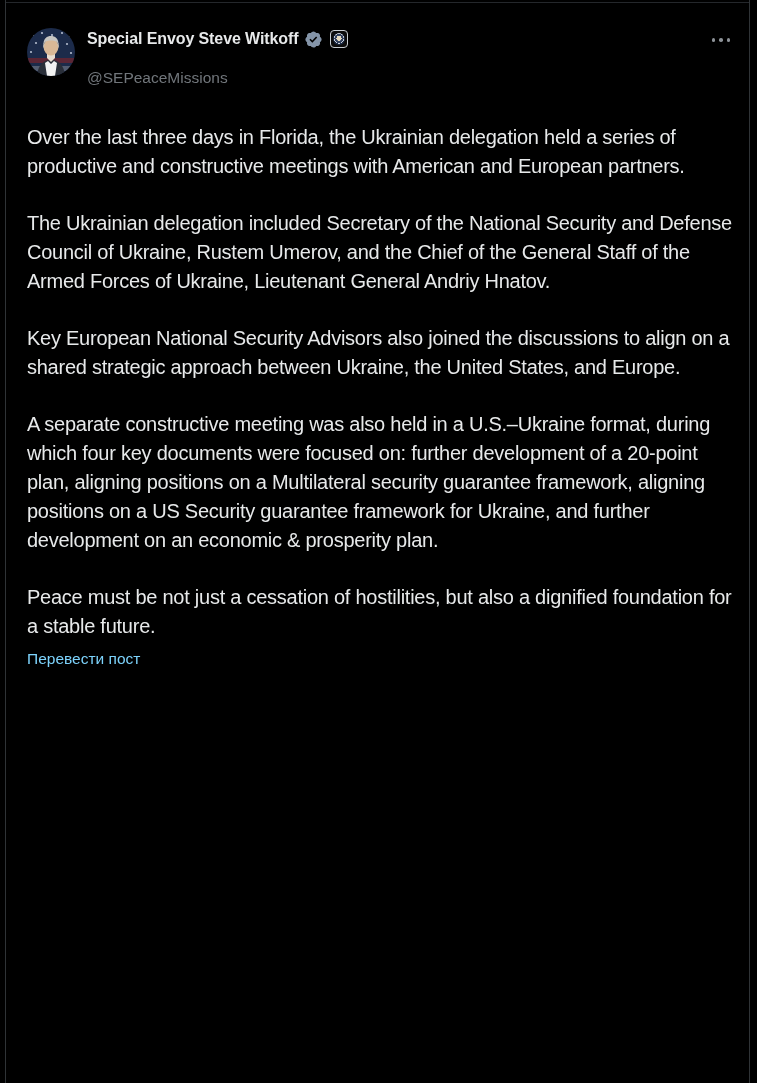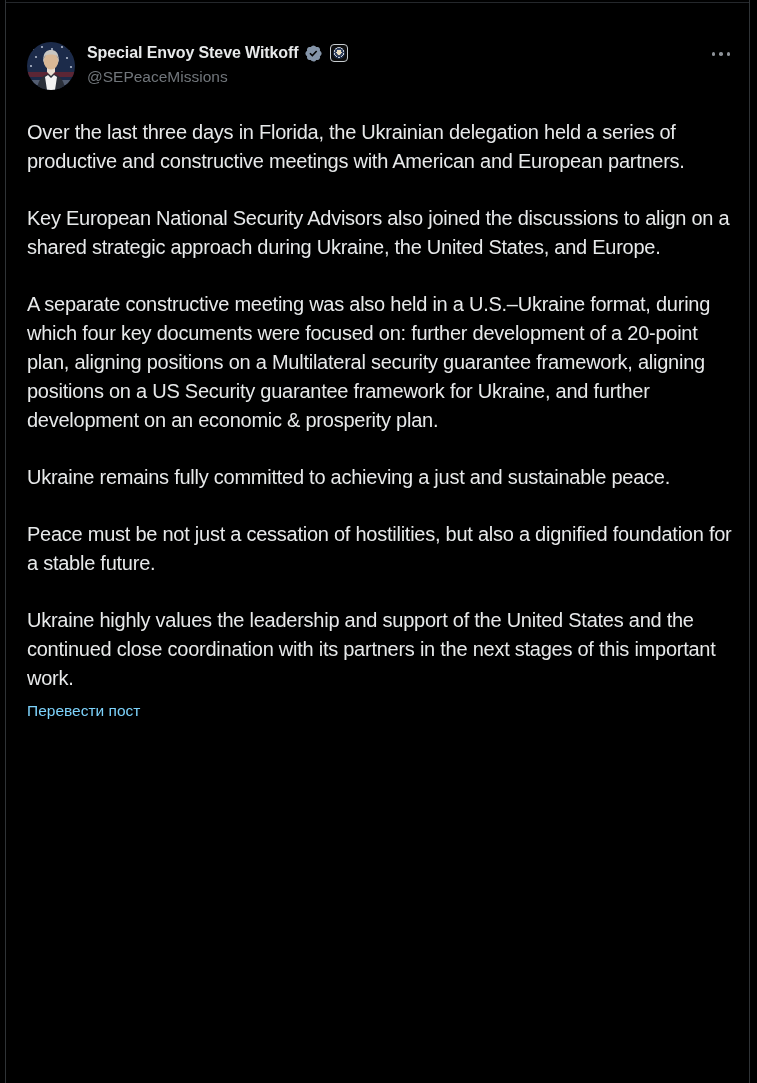--- a/index.html
+++ b/index.html
@@ -23,21 +23,21 @@
     width: 1px; background: #2f3336;
   }
   .col-border-top {
     position: absolute; left: 6px; right: 8px; top: 2px;
     height: 1px; background: #24272b;
   }
   article.post {
     position: absolute;
     left: 6px; top: 0;
     width: 743px; height: 1083px;
-    padding: 42px 17px 0 21px;
+    padding: 28px 17px 0 21px;
     overflow: hidden;
   }
   
   .post-header {
     display: flex;
     align-items: flex-start;
   }
   .avatar {
     width: 48px; height: 48px;
     border-radius: 50%;
@@ -75,42 +75,42 @@
     align-items: center;
     justify-content: center;
     cursor: pointer;
   }
   .affiliate-seal {
     width: 12px; height: 12px;
     border-radius: 50%;
     background: radial-gradient(circle at 50% 45%, #e8dcc0 0 2.5px, #32415e 2.6px 4.5px, #c9cfd8 4.6px 5.2px, #1c2a44 5.3px);
   }
   .author-handle {
-    margin-top: 3px;
+    margin-top: 18px;
     color: #71767b;
     font-size: 15.5px;
     line-height: 19px;
     cursor: pointer;
   }
   .more-button {
     margin-left: auto;
     padding: 4px 2px;
     display: flex;
     gap: 4px;
     align-items: center;
     cursor: pointer;
     margin-top: 6px;
   }
   .more-button .dot {
     width: 3.5px; height: 3.5px;
     border-radius: 50%;
     background: #8d9298;
   }
   
-  .post-body { margin-top: 28px; }
+  .post-body { margin-top: 36px; }
   .post-body p {
     color: #e7e9ea;
     font-size: 20px;
     line-height: 29px;
     letter-spacing: -0.25px;
     font-weight: 400;
     margin-bottom: 28px;
     max-width: 706px;
   }
   .post-body p:last-of-type { margin-bottom: 8px; }
@@ -182,22 +182,21 @@
 
       <div class="more-button">
         <span class="dot"></span>
         <span class="dot"></span>
         <span class="dot"></span>
       </div>
     </header>
 
     <div class="post-body">
       <p>Over the last three days in Florida, the Ukrainian delegation held a series of productive and constructive meetings with American and European partners.</p>
-      <p>Key European National Security Advisors also joined the discussions to align on a shared strategic approach during Ukraine, the United States, and Europe.</p>
+      <p>The Ukrainian delegation included Secretary of the National Security and Defense Council of Ukraine, Rustem Umerov, and the Chief of the General Staff of the Armed Forces of Ukraine, Lieutenant General Andriy Hnatov.</p>
+      <p>Key European National Security Advisors also joined the discussions to align on a shared strategic approach between Ukraine, the United States, and Europe.</p>
       <p>A separate constructive meeting was also held in a U.S.–Ukraine format, during which four key documents were focused on: further development of a 20-point plan, aligning positions on a Multilateral security guarantee framework, aligning positions on a US Security guarantee framework for Ukraine, and further development on an economic &amp; prosperity plan.</p>
-      <p>Ukraine remains fully committed to achieving a just and sustainable peace.</p>
       <p>Peace must be not just a cessation of hostilities, but also a dignified foundation for a stable future.</p>
-      <p>Ukraine highly values the leadership and support of the United States and the continued close coordination with its partners in the next stages of this important work.</p>
       <a class="translate-link">Перевести пост</a>
     </div>
 
   </article>
 </div>
 
 </body></html>

